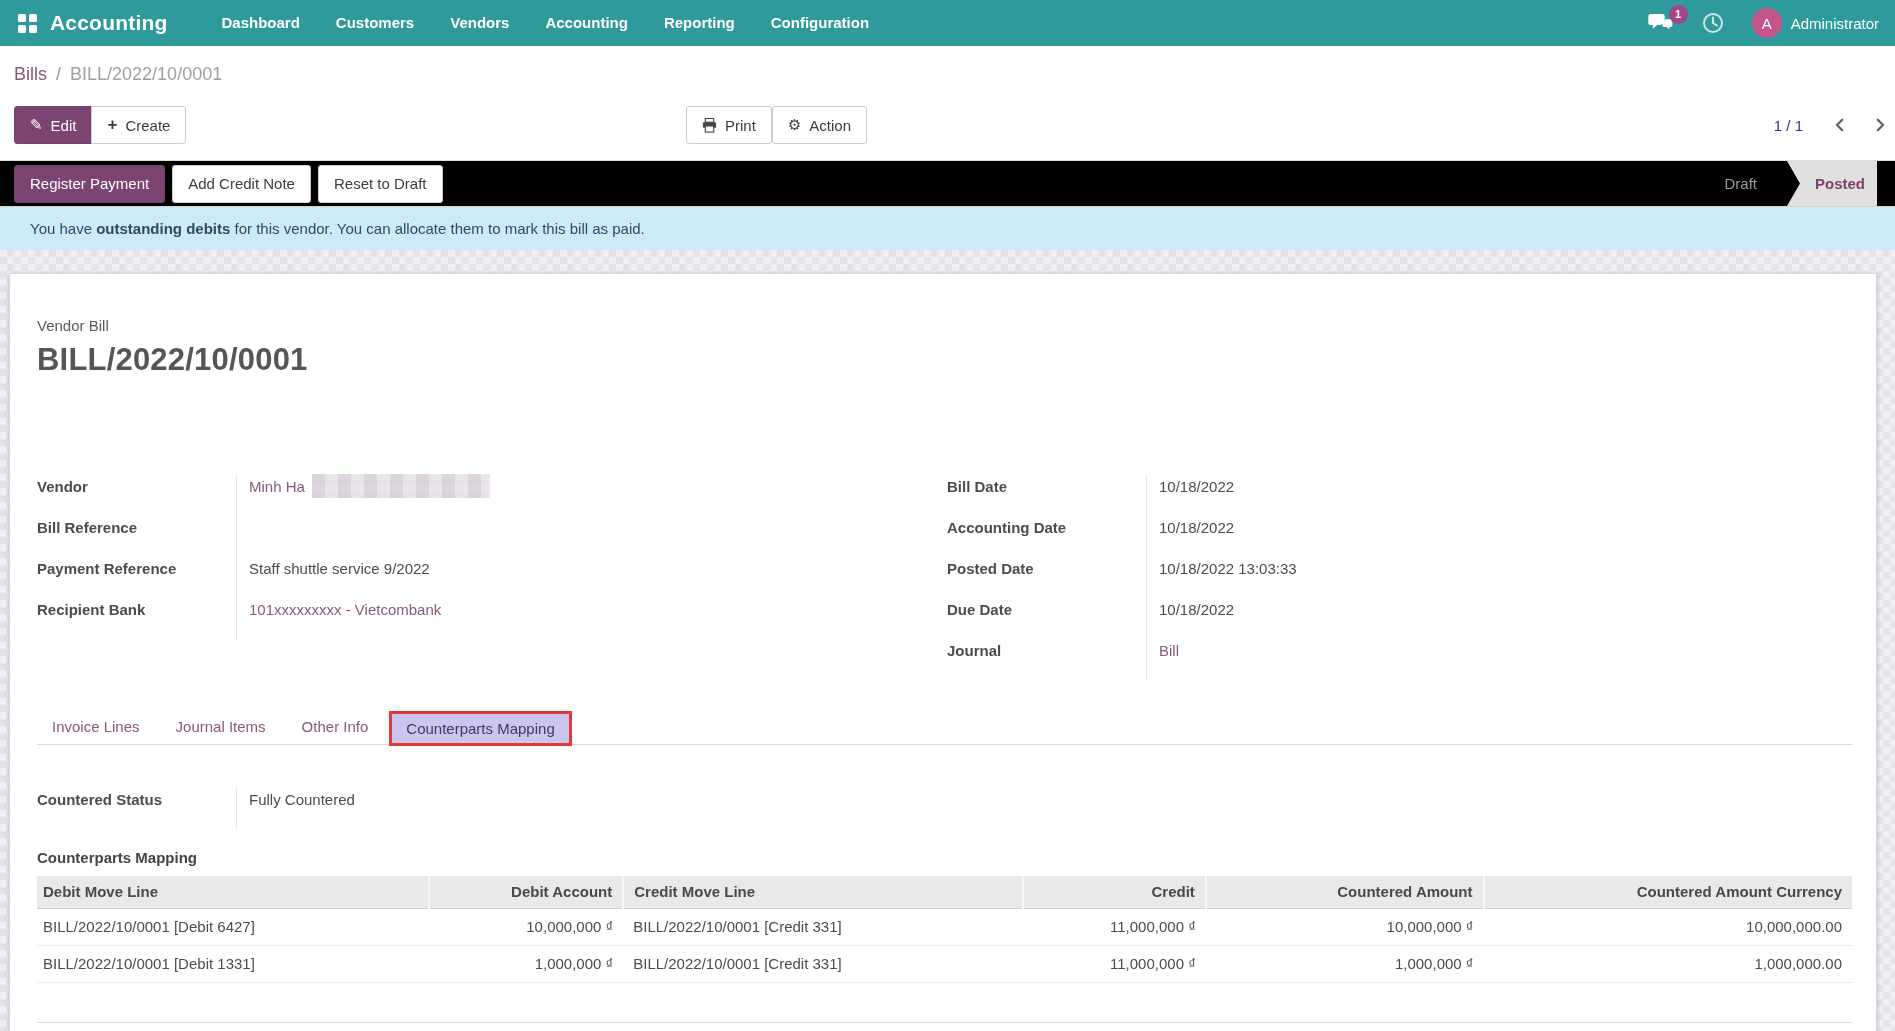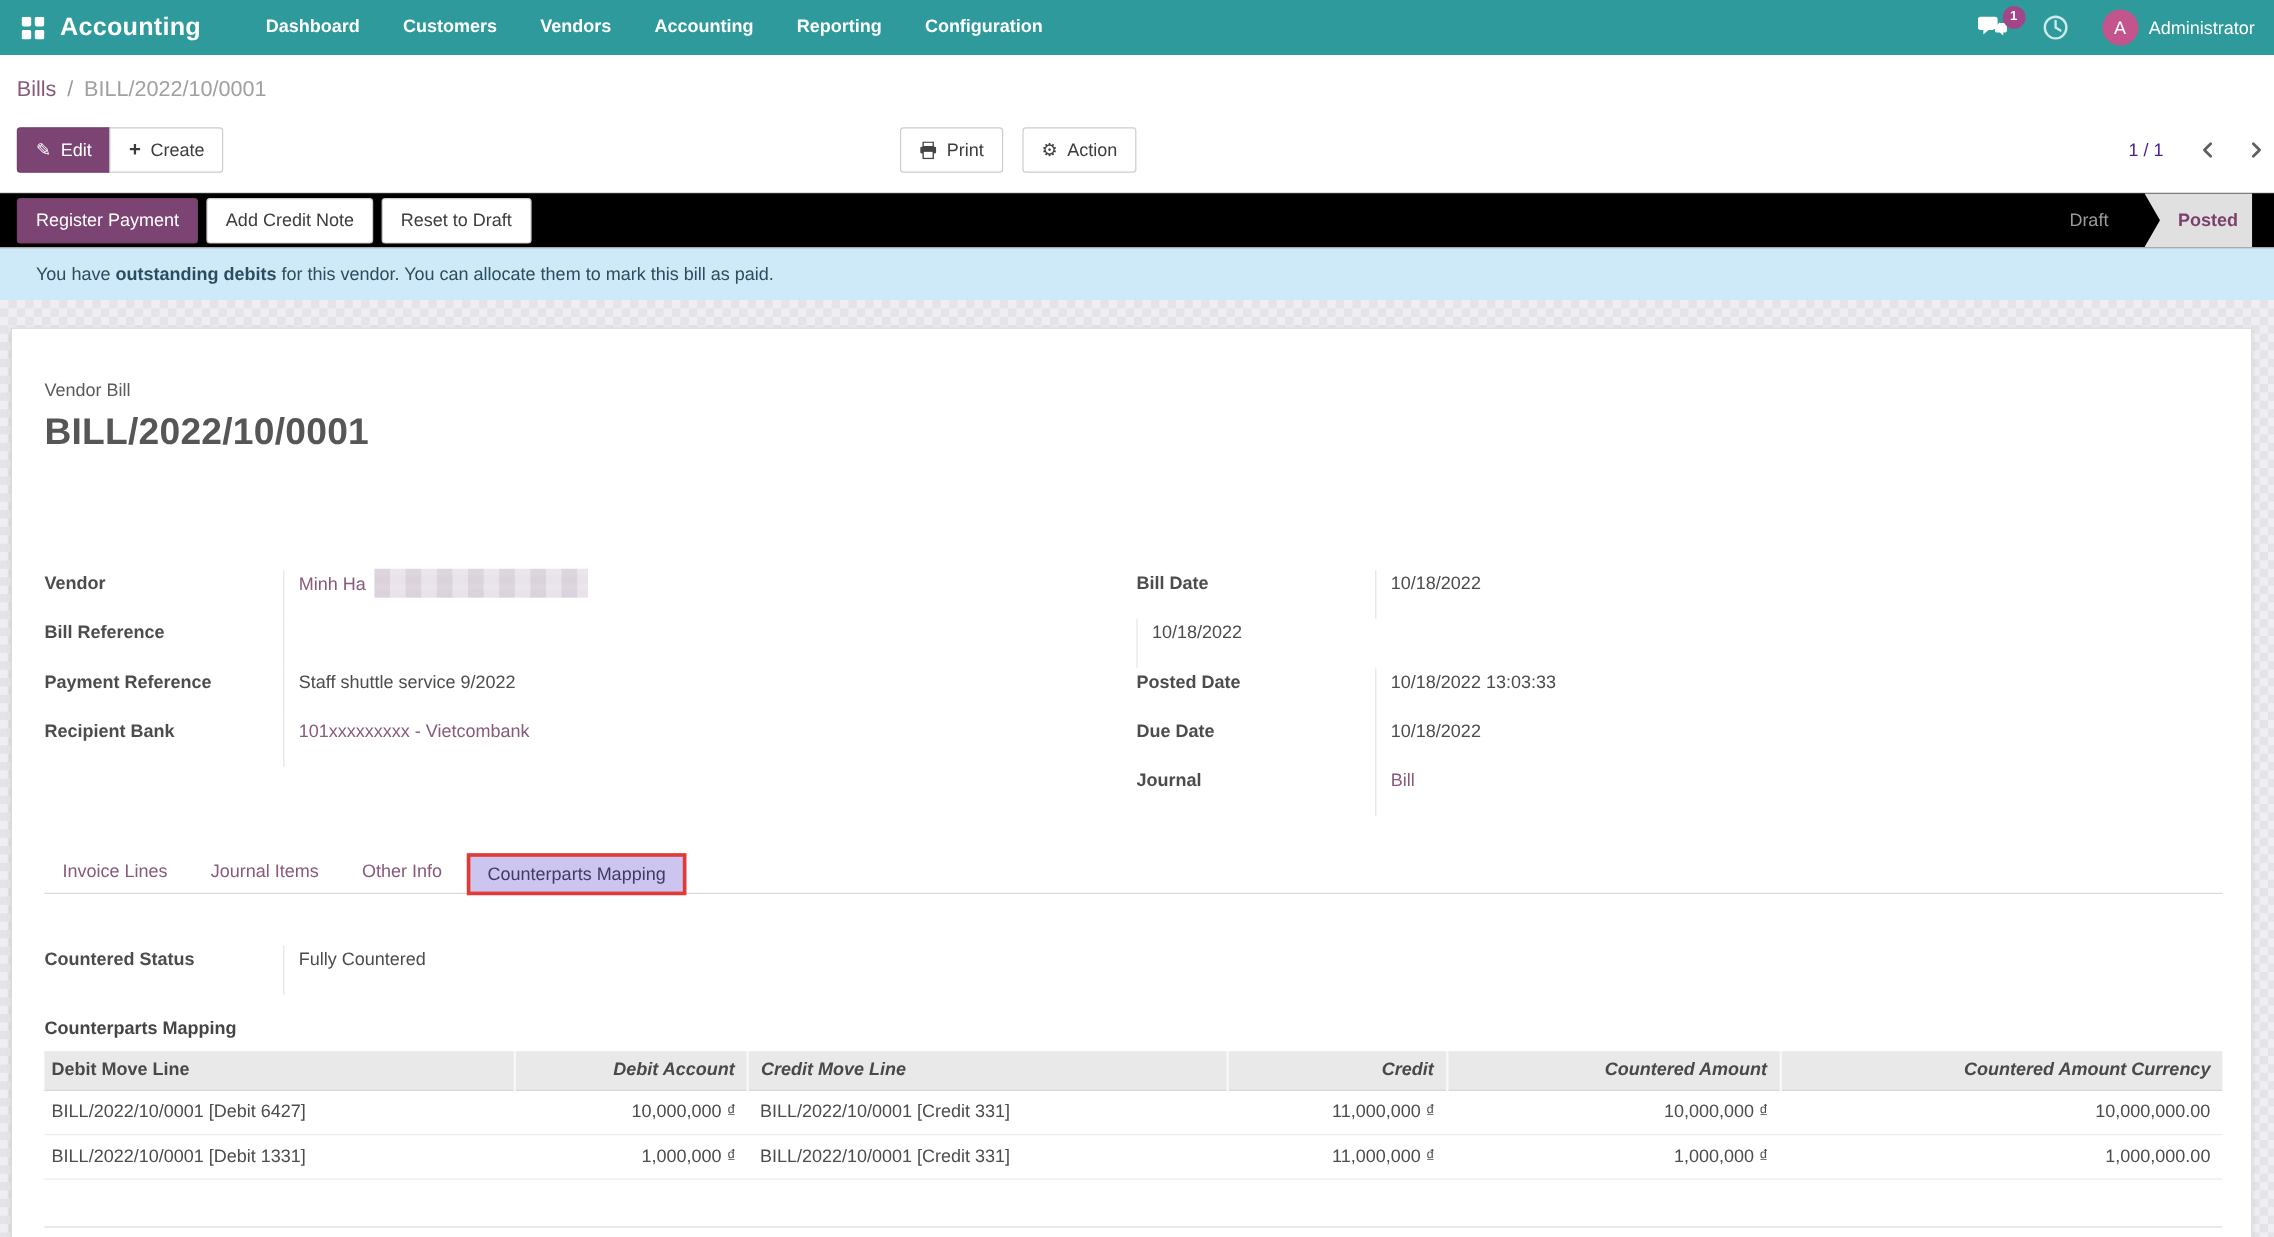--- a/index.html
+++ b/index.html
@@ -29,21 +29,21 @@
   .bc-link { color:#875a7b; cursor:pointer; }
   .bc-sep { color:#9a9a9a; margin:0 9px; }
   .bc-current { color:#a0a0a0; }
   .buttons-row { position:relative; margin-top:18px; height:38px; display:flex; align-items:center; }
   .btn { height:38px; display:inline-flex; align-items:center; gap:8px; padding:0 15px; font-size:15px;
     border:1px solid #cdcdcd; background:#fff; color:#3c3c3c; border-radius:3px; cursor:pointer; white-space:nowrap; }
   .btn-primary { background:#7c4472; border-color:#73406a; color:#fff; }
   .btn-group { display:flex; }
   .btn-group .btn + .btn { margin-left:-1px; border-top-left-radius:0; border-bottom-left-radius:0; }
   .btn-group .btn:first-child { border-top-right-radius:0; border-bottom-right-radius:0; }
-  .center-buttons { position:absolute; left:736px; top:0; display:flex; gap:16px; }
+  .center-buttons { position:absolute; left:672px; top:0; display:flex; }
   .pager { position:absolute; right:2px; top:0; height:38px; display:flex; align-items:center; gap:14px; }
   .pager-count { font-size:15px; color:#4c1d95; margin-right:10px; }
   .pager-arrow { width:26px; height:26px; display:flex; align-items:center; justify-content:center; cursor:pointer; }
 
   
   .statusbar { height:47px; background:#000000; border-top:1px solid #dcdcdc; border-bottom:1px solid #d4d4d4;
     display:flex; align-items:center; padding:0 18px 0 14px; flex:0 0 auto; }
   .sb-buttons { display:flex; gap:7px; }
   .sb-states { margin-left:auto; display:flex; align-items:stretch; height:45px; }
   .state-draft { display:flex; align-items:center; color:#9b9b9b; font-size:15px; padding-right:30px; }
@@ -83,21 +83,21 @@
   .tab { font-size:15px; color:#875a7b; padding:9px 15px; margin-right:6px; cursor:pointer; white-space:nowrap; }
   .tab-active { background:#cbc5f0; color:#413a66; border:3px solid #e23a34; padding:6px 14px; margin-bottom:-2px; }
 
   .countered-group { margin-top:43px; width:905px; }
   .section-title { margin-top:20px; font-size:15px; font-weight:700; color:#454545; }
 
   
   table.cp-table { width:100%; border-collapse:collapse; margin-top:10px; table-layout:fixed; }
   .cp-table th { background:#e9e9e9; height:32px; font-size:15px; font-weight:700; color:#494949;
     padding:0 10px 0 6px; border-bottom:1px solid #cfcfcf; }
-  .cp-table th + th { border-left:2px solid #f7f7f7; padding-left:10px;font-style:italic; }
+  .cp-table th + th { border-left:2px solid #f7f7f7; padding-left:10px; }
   .cp-table td { height:37px; font-size:15px; color:#4c4c4c; padding:0 10px 0 6px; border-bottom:1px solid #ececec; }
   .cp-table td + td { padding-left:10px; }
   .al { text-align:left; } .ar { text-align:right; }
   .table-footer-space { height:40px; border-bottom:1px solid #dcdcdc; }
 </style>
 </head>
 <body>
 
 <div class="screen">
 
@@ -230,20 +230,21 @@
             </div>
           </div>
         </div>
 
         <div>
           <div class="field-row">
             <div class="field-label">Bill Date</div>
             <div class="field-value">10/18/2022</div>
           </div>
           <div class="field-row">
+            <div class="field-label">Accounting Date</div>
             <div class="field-value">10/18/2022</div>
           </div>
           <div class="field-row">
             <div class="field-label">Posted Date</div>
             <div class="field-value">10/18/2022 13:03:33</div>
           </div>
           <div class="field-row">
             <div class="field-label">Due Date</div>
             <div class="field-value">10/18/2022</div>
           </div>

